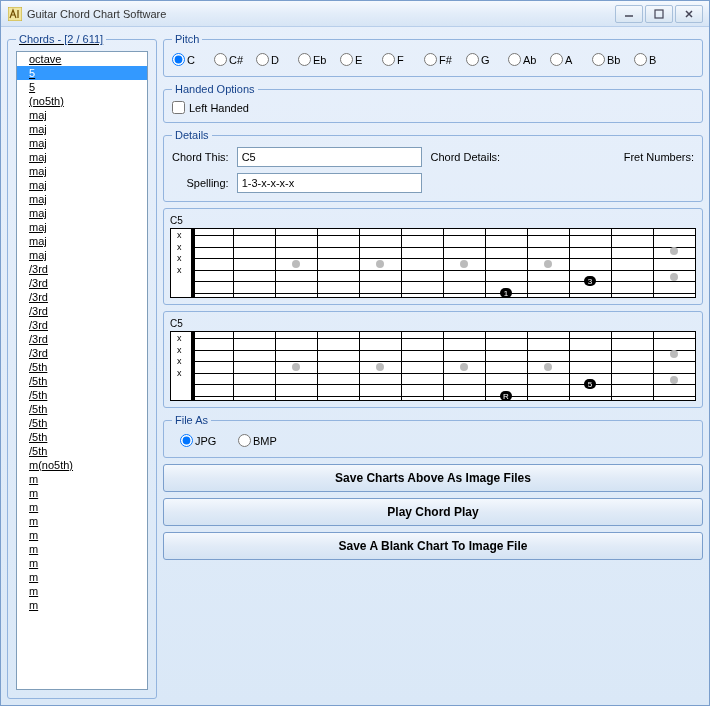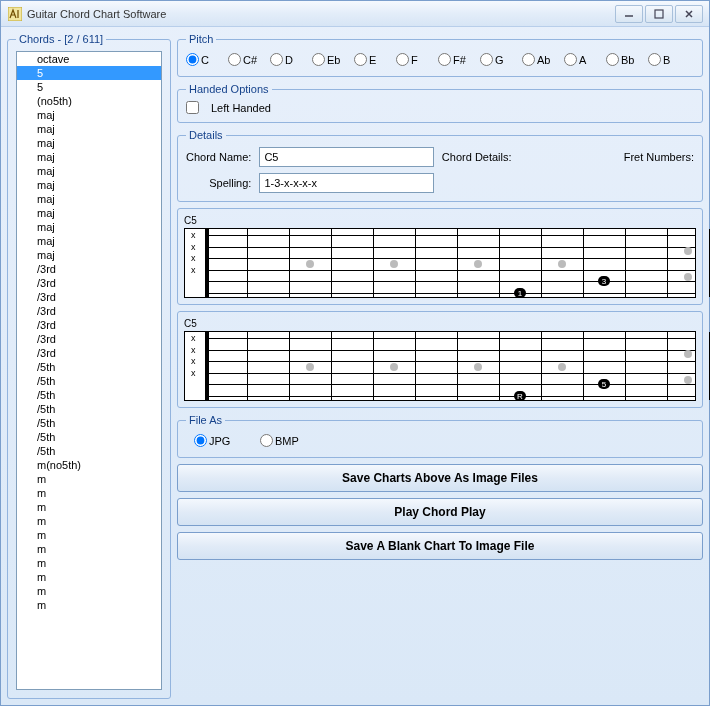--- a/index.html
+++ b/index.html
@@ -10,50 +10,50 @@
 .titlebar .icon { width: 16px; height: 16px; margin-right: 4px; display: flex; align-items: center; justify-content: center; }
 .titlebar .title { flex: 1; color: #333; }
 .titlebar .win-btns { display: flex; gap: 2px; }
 .win-btn { width: 28px; height: 18px; border: 1px solid #a8c0db; background: linear-gradient(to bottom, #f4f8fd, #d9e6f3); border-radius: 2px; display: flex; align-items: center; justify-content: center; color: #445; }
 
 .content { display: flex; padding: 6px; gap: 6px; height: calc(100% - 26px); }
 
 fieldset { border: 1px solid #93b4de; border-radius: 3px; padding: 6px 8px 8px 8px; position: relative; background: transparent; }
 legend { color: #15428b; padding: 0 3px; font-size: 11px; }
 
-.left-panel { width: 164px; display: flex; flex-direction: column; }
+.left-panel { width: 150px; display: flex; flex-direction: column; text-decoration: underline; }
 .left-panel fieldset { flex: 1; display: flex; flex-direction: column; }
 .listbox { flex: 1; background: #fff; border: 1px solid #7f9db9; overflow-y: scroll; }
-.listbox .item { padding: 1px 20px; cursor: default; white-space: nowrap; }
+.listbox .item { padding: 1px 12px; cursor: default; white-space: nowrap; }
 .listbox .item.selected { background: #3399ff; color: #fff; }
 
 .right-panel { flex: 1; display: flex; flex-direction: column; gap: 6px; }
 
 .pitch-row { display: flex; align-items: center; gap: 4px; padding: 2px 0; flex-wrap: nowrap; }
 .radio-wrap { display: flex; align-items: center; gap: 2px; min-width: 38px; }
 .radio-wrap input { margin: 0; }
 .radio-wrap label { cursor: default; }
 
-.handed-row { display: flex; align-items: center; gap: 12px; }
+.handed-row { display: flex; align-items: center; gap: 4px; }
 
 .details-grid { display: grid; grid-template-columns: auto 1fr auto 1fr; gap: 6px 8px; align-items: center; }
 .details-grid .lbl { text-align: right; white-space: nowrap; }
 .txt { border: 1px solid #7f9db9; background: #fff; padding: 2px 4px; height: 20px; width: 100%; }
 
 .diagram-box { border: 1px solid #93b4de; border-radius: 3px; padding: 6px; background: transparent; }
 .diag-title { font-size: 10px; margin-bottom: 2px; }
 .fretboard { position: relative; height: 70px; background: #fff; border: 1px solid #000; }
 .fretboard .string { position: absolute; left: 20px; right: 0; height: 1px; background: #000; }
 .fretboard .fretline { position: absolute; top: 0; bottom: 0; width: 1px; background: #000; }
 .fretboard .nut { position: absolute; top: 0; bottom: 0; left: 20px; width: 4px; background: #000; }
 .fretboard .marker { position: absolute; width: 8px; height: 8px; border-radius: 50%; background: #bbb; transform: translate(-50%, -50%); }
 .fretboard .xlabel { position: absolute; left: 6px; font-size: 9px; transform: translateY(-50%); }
 .fretboard .fingerdot { position: absolute; width: 12px; height: 10px; border-radius: 5px; background: #000; color: #fff; font-size: 8px; display: flex; align-items: center; justify-content: center; transform: translate(-50%, -50%); }
 
-.saveas-row { display: flex; align-items: flex-start; gap: 28px; padding: 2px 0 2px 8px; }
+.saveas-row { display: flex; align-items: flex-start; gap: 20px; padding: 2px 0 2px 8px; }
 
 .folder-row { display: flex; gap: 6px; align-items: center; }
 .folder-row .txt { flex: 1; }
 .browse-btn { width: 30px; height: 22px; border: 1px solid #7a9ecc; background: linear-gradient(to bottom, #f4f8fd, #d9e6f3); border-radius: 3px; font-weight: bold; cursor: pointer; }
 
 .big-btn { height: 28px; border: 1px solid #7a9ecc; background: linear-gradient(to bottom, #f4f8fd 0%, #e1ebf7 50%, #d4e3f3 100%); border-radius: 3px; font-weight: bold; font-size: 12px; cursor: pointer; }
 
 
 .listbox::-webkit-scrollbar { width: 17px; }
 .listbox::-webkit-scrollbar-track { background: #e8eef7; border-left: 1px solid #c8d6e8; }
@@ -199,21 +199,21 @@
         <legend>Handed Options</legend>
         <div class="handed-row">
           <input type="checkbox" id="lh" style="">
           <label for="lh">Left Handed</label>
         </div>
       </fieldset>
 
       <fieldset>
         <legend>Details</legend>
         <div class="details-grid">
-          <span class="lbl">Chord Name:</span>
+          <span class="lbl">Chord This:</span>
           <input class="txt" value="C5" style="">
           <span class="lbl">Chord Details:</span>
           <span class="lbl">Fret Numbers:</span>
           <span class="lbl">Spelling:</span>
           <input class="txt" value="1-3-x-x-x-x" style="">
         </div>
       </fieldset>
 
       <div class="diagram-box">
         <div class="diag-title">C5</div>

